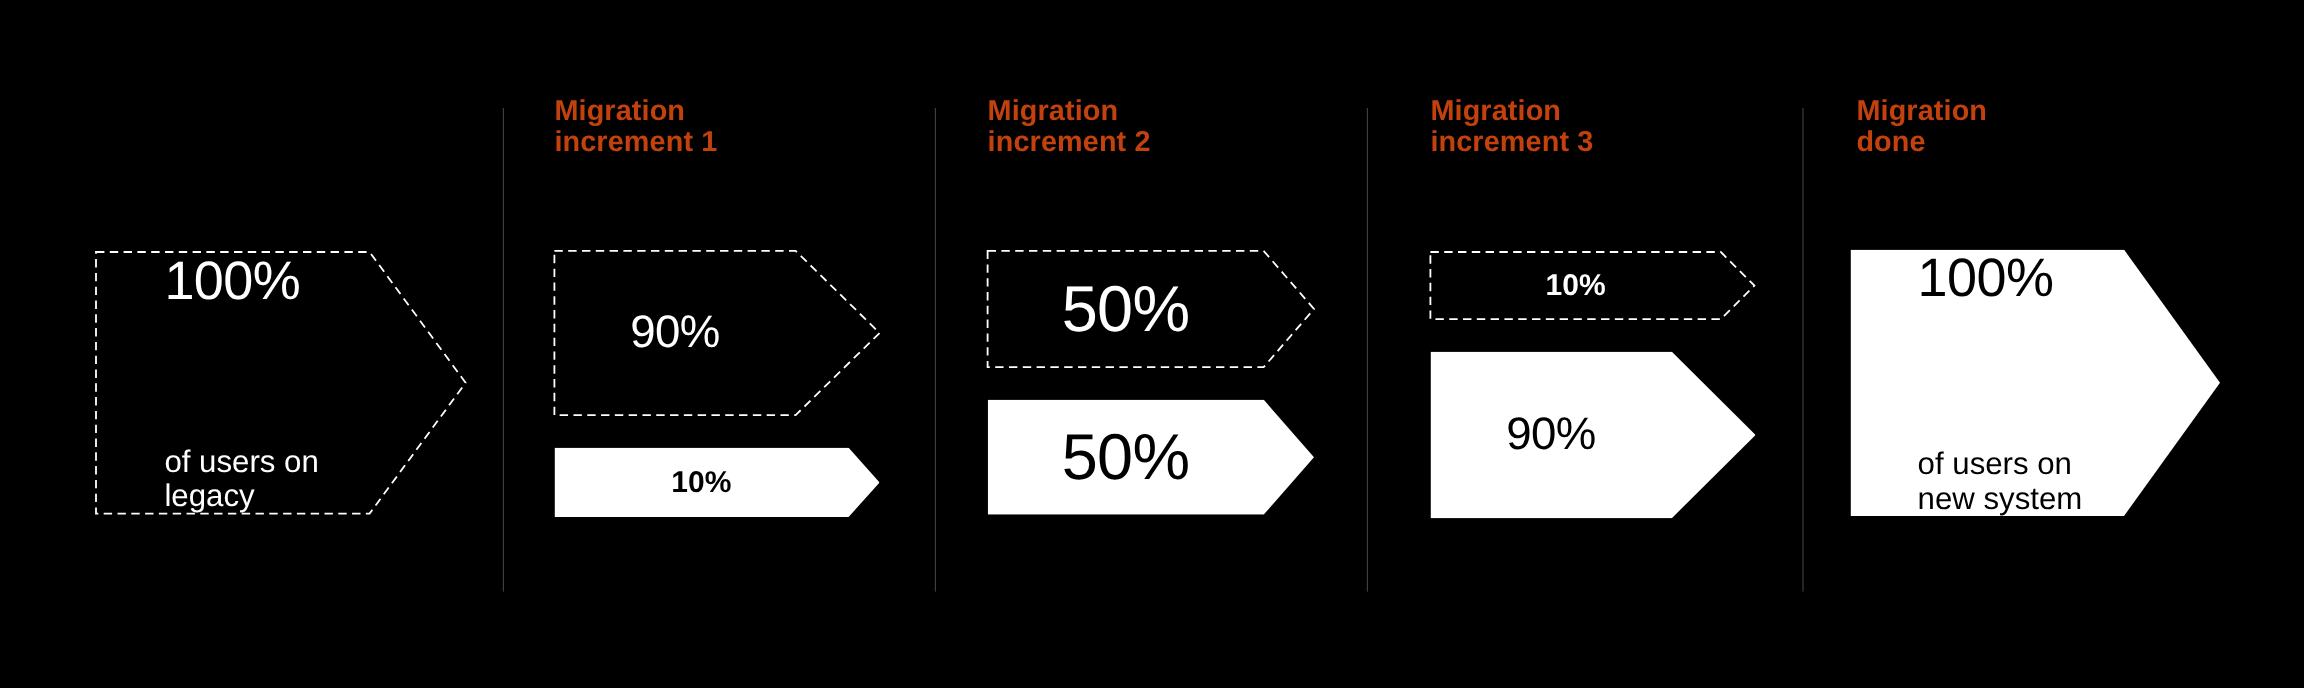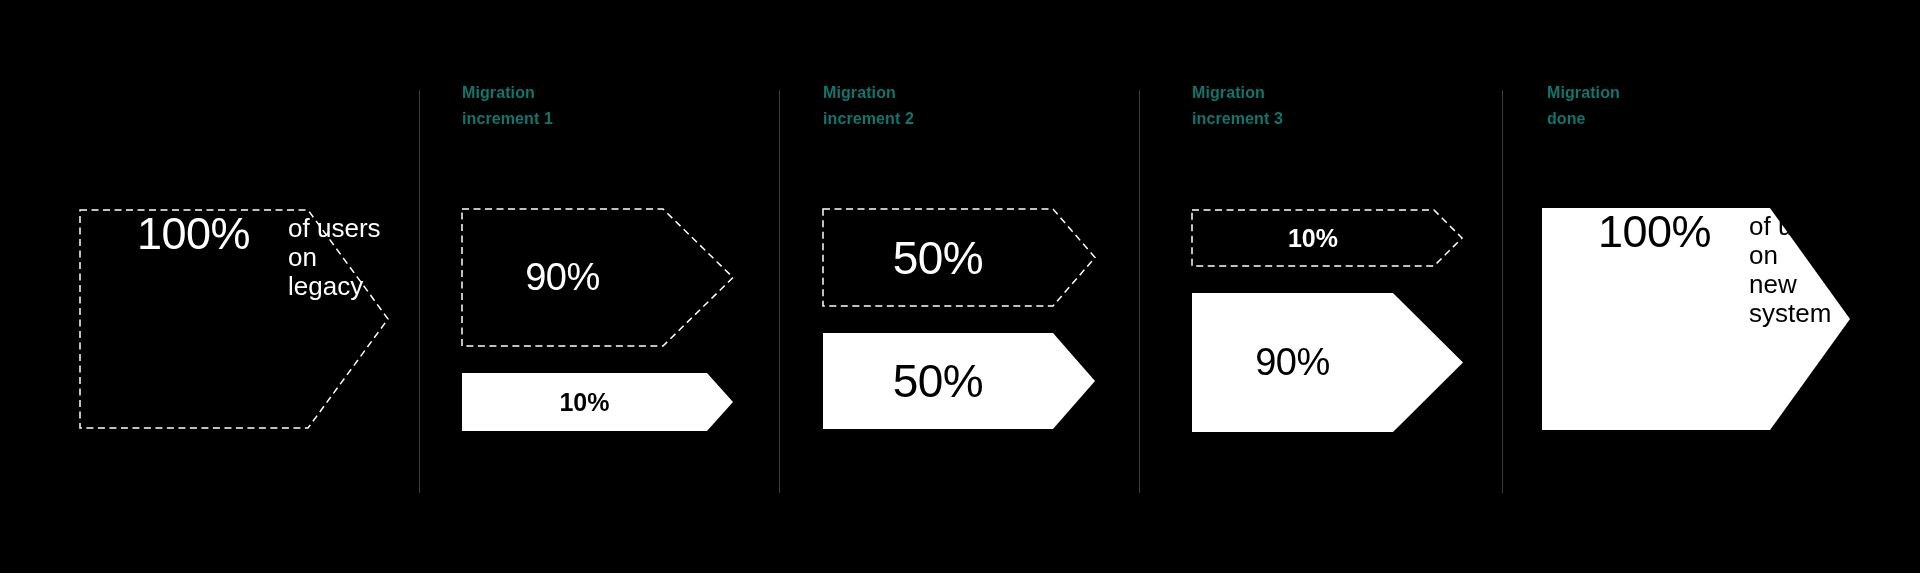--- a/index.html
+++ b/index.html
@@ -23,22 +23,22 @@
     background: #3d3d3d;
   }
   .d1 { left: 419px; }
   .d2 { left: 779px; }
   .d3 { left: 1139px; }
   .d4 { left: 1502px; }
 
   .heading {
     position: absolute;
     top: 80px;
-    color: #0f766e;
-    font-size: 16px;
+    color: #c2410c;
+    font-size: 24px;
     line-height: 26px;
     font-weight: 700;
     white-space: pre-line;
     letter-spacing: 0.1px;
   }
   .h2 { left: 462px; }
   .h3 { left: 823px; }
   .h4 { left: 1192px; }
   .h5 { left: 1547px; }
 
@@ -62,29 +62,29 @@
     top: 0;
     left: 0;
     height: 100%;
     display: flex;
     align-items: center;
     justify-content: center;
     color: #ffffff;
     letter-spacing: -0.5px;
   }
   .label.dark { color: #000000; }
-  .v50 { font-size: 46px; font-weight: 500; }
+  .v50 { font-size: 54px; font-weight: 500; }
   .v90 { font-size: 38px; font-weight: 500; }
   .vsm { font-size: 25px; font-weight: 700; letter-spacing: 0; }
 
   .textblock {
     position: absolute;
     inset: 0;
     display: flex;
-    flex-direction: row;
+    flex-direction: column;
     justify-content: space-between;
     align-items: flex-start;
     color: #ffffff;
     gap: 38px;
   }
   .textblock.dark { color: #000000; }
   .textblock .value {
     font-size: 45px;
     line-height: 48px;
     font-weight: 500;

